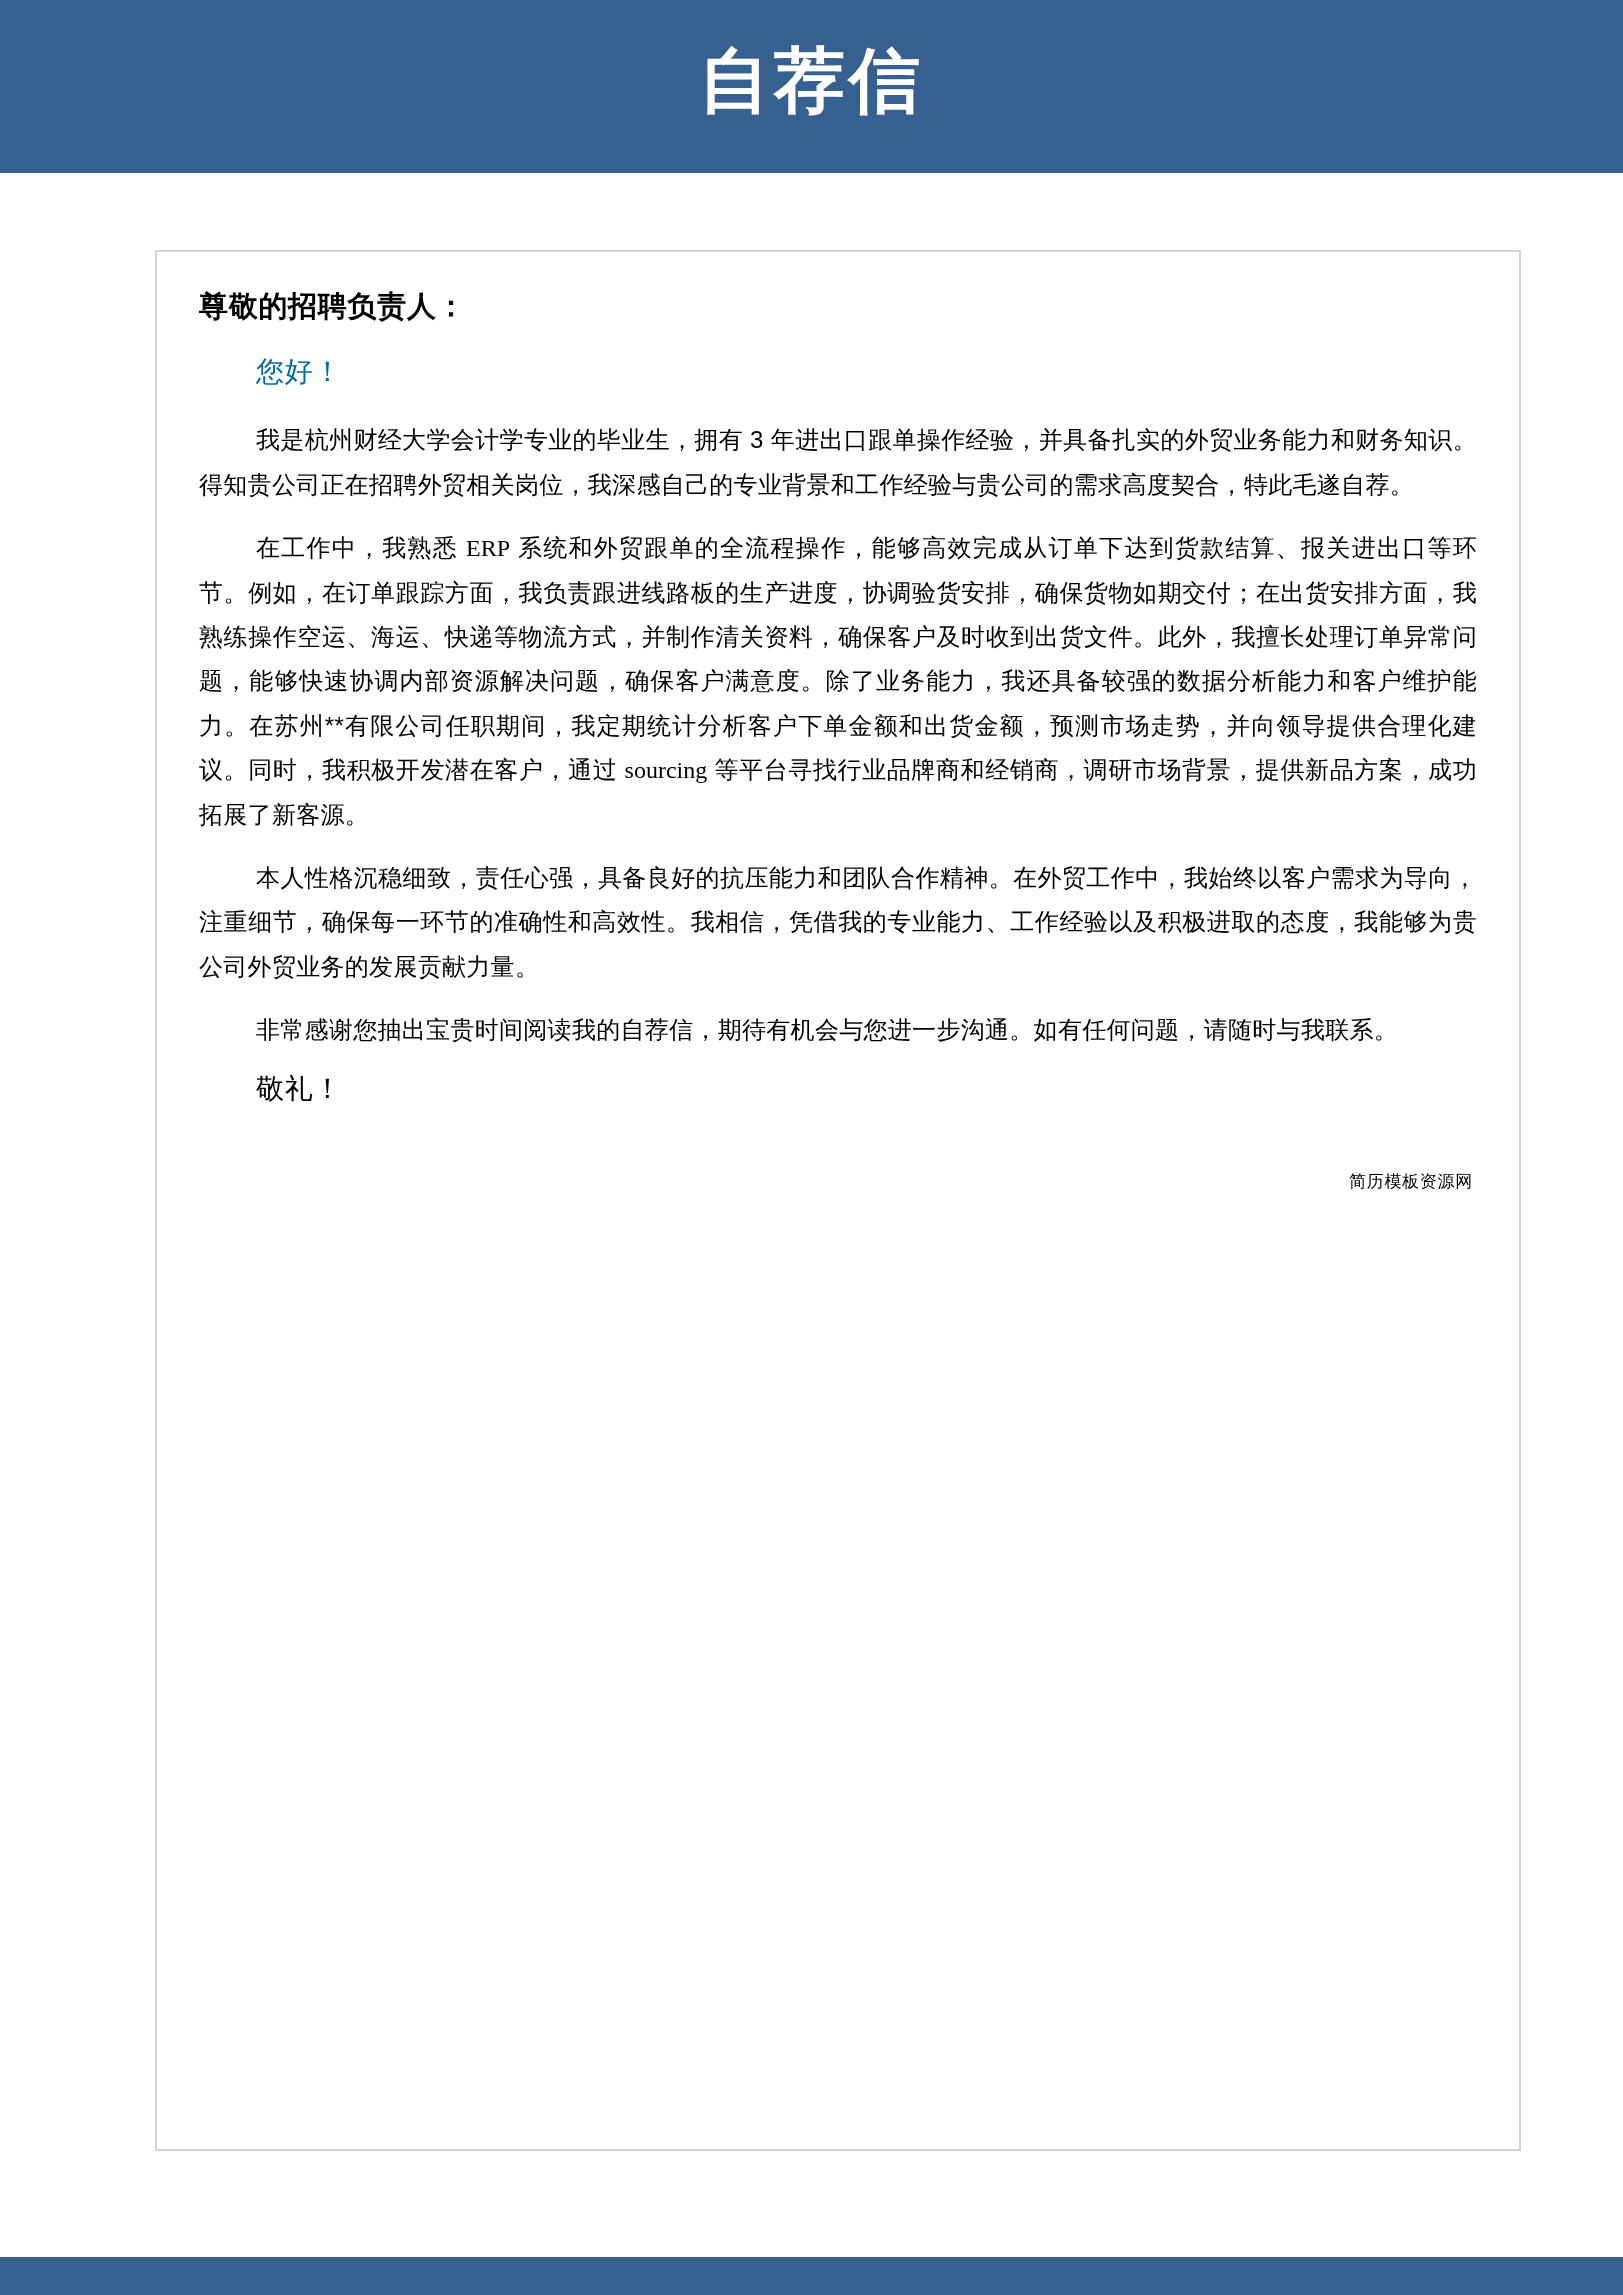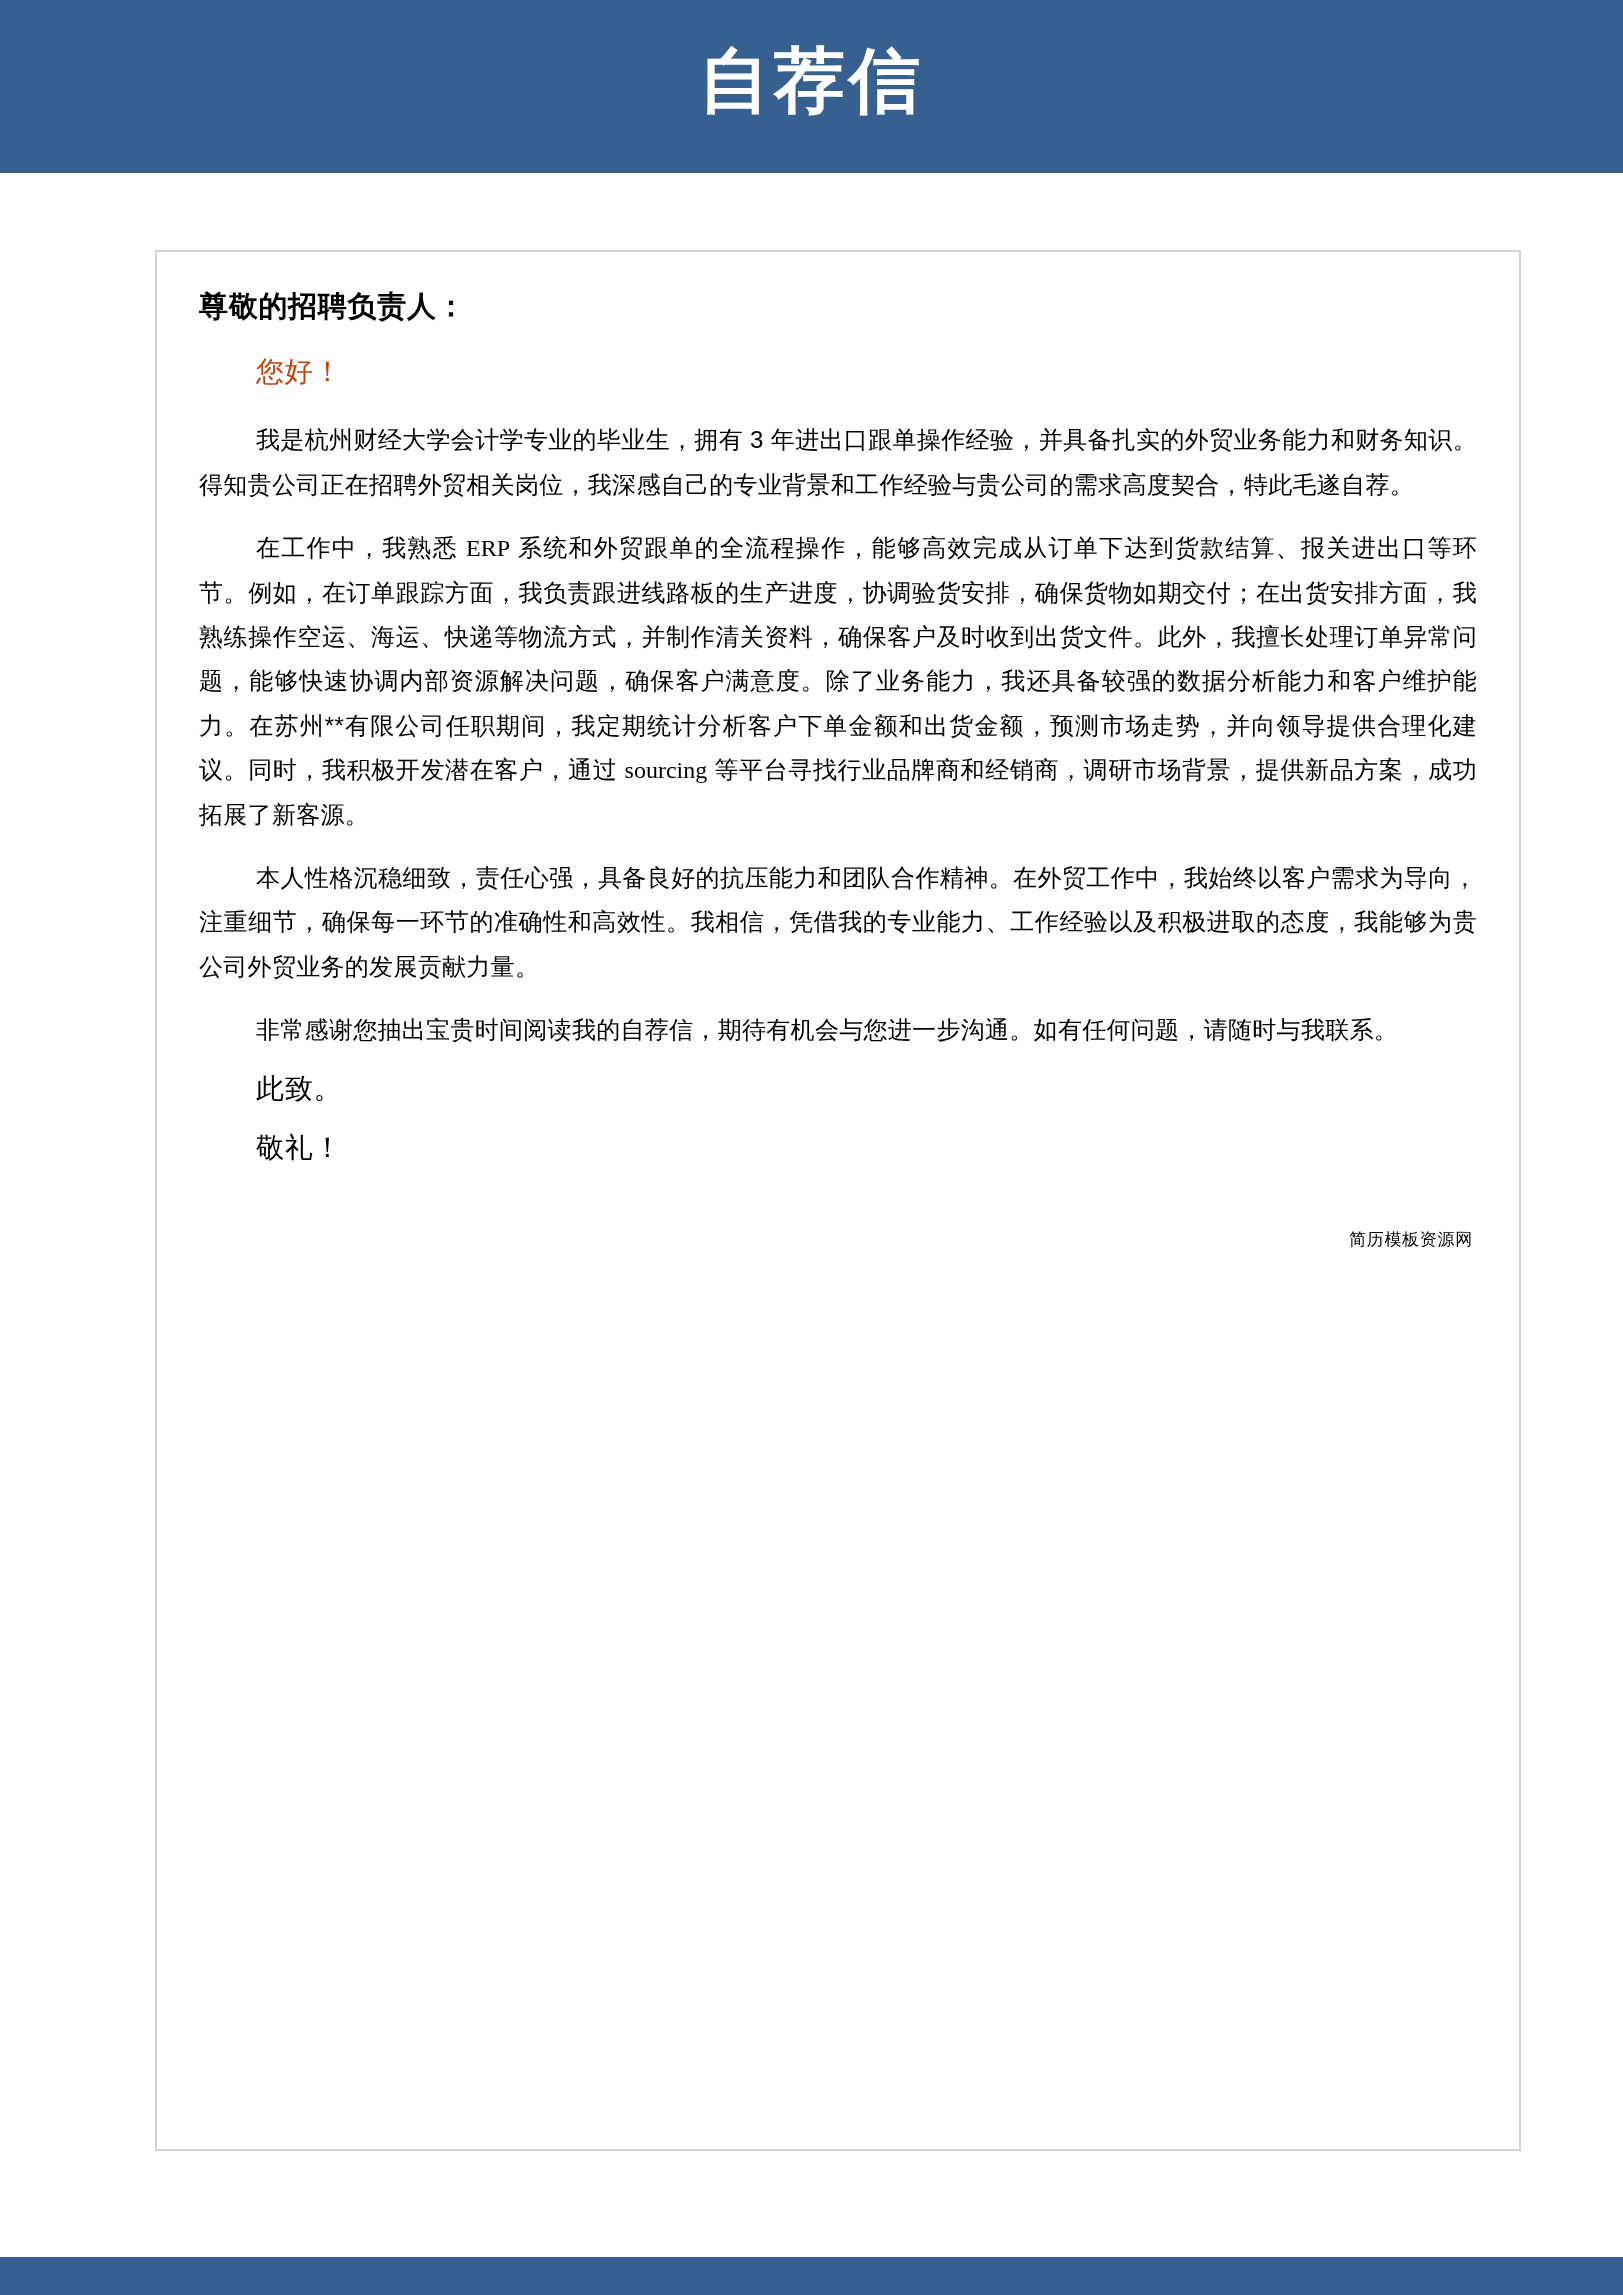--- a/index.html
+++ b/index.html
@@ -66,21 +66,21 @@
   .salutation {
     font-size: 29px;
     font-weight: bold;
     color: #000000;
     line-height: 1.2;
     margin: 0 0 31px 0;
     letter-spacing: 0.7px;
   }
   .greeting {
     font-size: 28px;
-    color: #c2410c;
+    color: #0369a1;
     line-height: 1.2;
     margin: 0 0 30px 0;
     text-indent: 57px;
     letter-spacing: 0.7px;
   }
   .body-para {
     font-size: 24px;
     color: #000000;
     line-height: 1.85;
     margin: 0 0 19px 0;
@@ -137,21 +137,20 @@
     </p>
 
     <p class="body-para">
       <span>本人性格沉稳细致，责任心强，具备良好的抗压能力和团队合作精神。在外贸工作中，我始终以客户需求为导向，注重细节，确保每一环节的准确性和高效性。我相信，凭借我的专业能力、工作经验以及积极进取的态度，我能够为贵公司外贸业务的发展贡献力量。</span>
     </p>
 
     <p class="body-para">
       <span>非常感谢您抽出宝贵时间阅读我的自荐信，期待有机会与您进一步沟通。如有任何问题，请随时与我联系。</span>
     </p>
 
-    <p class="closing-line">此致。</p>
 
     <p class="closing-line last">敬礼！</p>
 
     <p class="signature">简历模板资源网</p>
 
   </div>
 </div>
 
 <div class="footer-bar"></div>
 

